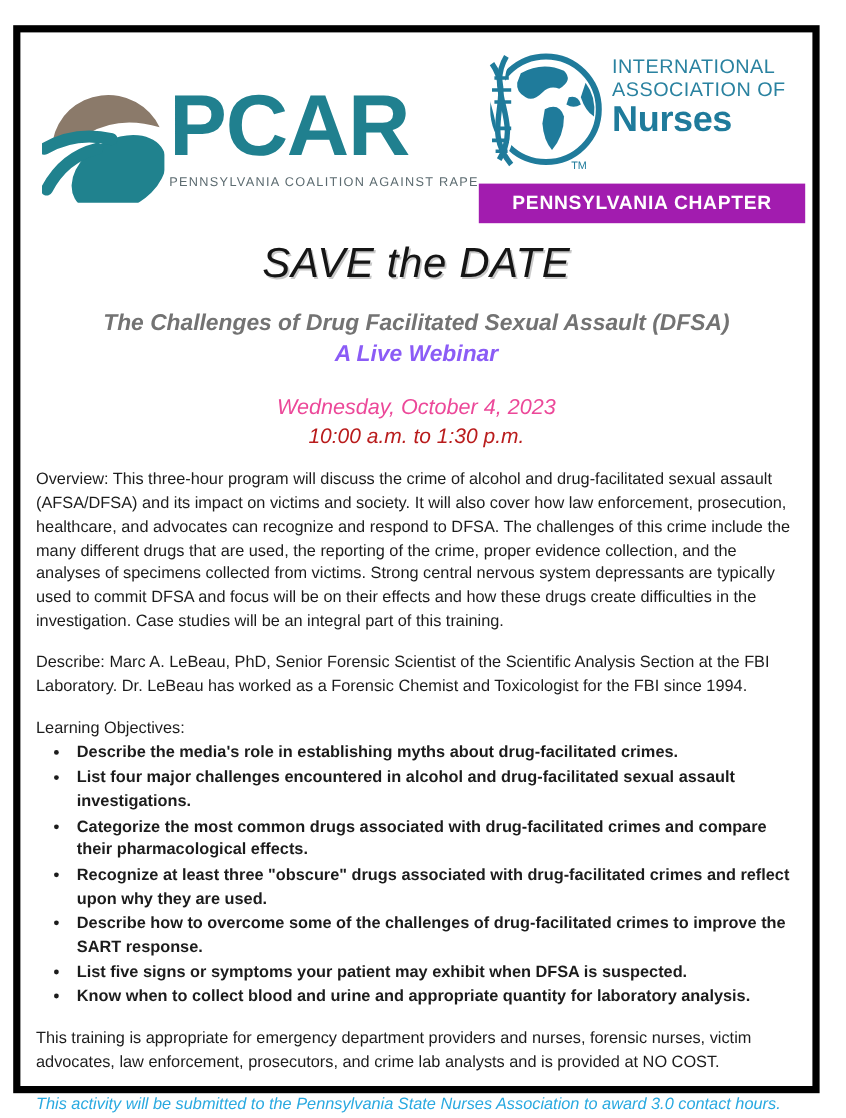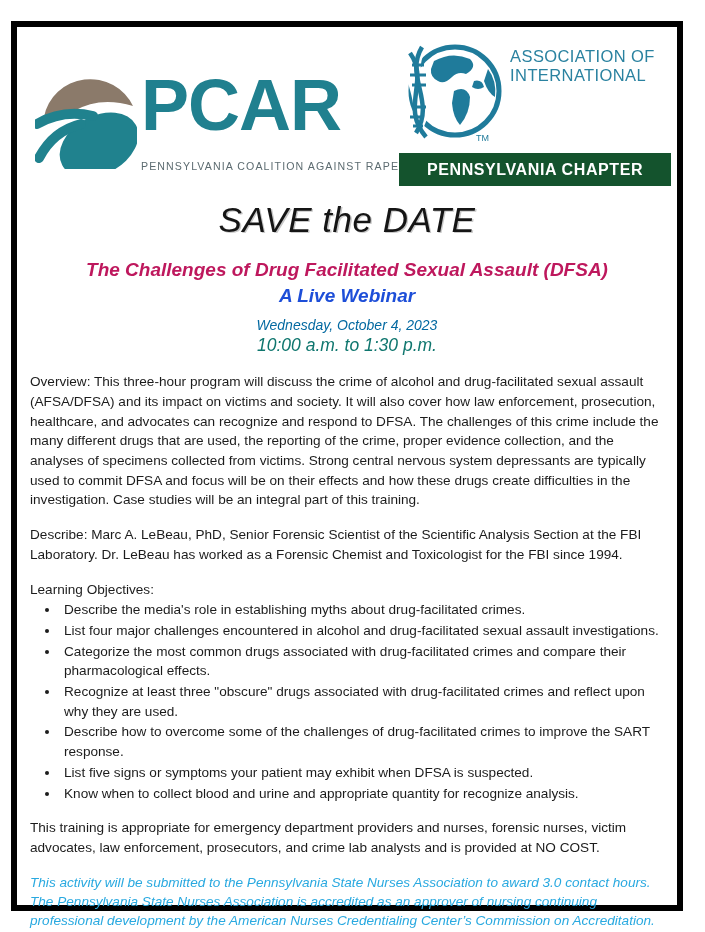--- a/index.html
+++ b/index.html
@@ -7,44 +7,44 @@
   .page { position:relative; width:705px; height:932px; background:#fff; overflow:hidden; }
   .frame { position:absolute; left:11px; top:21px; width:672px; height:890px; border:6px solid #000; background:#fff; }
   .content { padding:0 13px; color:#1c1c1c; }
 
   
   .logos-row { display:flex; justify-content:space-between; align-items:flex-start; padding:8px 6px 0 18px; }
   .pcar { display:flex; align-items:flex-start; margin-top:30px; }
   .pcar svg { width:102px; height:104px; }
   .pcar-textcol { margin-left:4px; }
   .pcar-acronym { font-size:72px; line-height:0.96; font-weight:bold; color:#20808f; letter-spacing:-1px; margin-top:6px; }
-  .pcar-tagline { font-size:10.6px; color:#5c6b70; letter-spacing:1.1px; margin-top:20px; white-space:nowrap; }
+  .pcar-tagline { font-size:10.6px; color:#5c6b70; letter-spacing:1.1px; margin-top:6px; white-space:nowrap; }
 
   .iafn { width:296px; margin-top:6px; }
   .iafn-top { display:flex; align-items:flex-start; }
   .iafn-top svg { width:106px; height:108px; flex:0 0 auto; }
   .iafn-textcol { margin-left:5px; margin-top:6px; color:#2a82a0; }
   .iafn-line-light { font-size:16.5px; line-height:1.15; letter-spacing:0.4px; font-weight:normal; }
   .iafn-line-bold { font-size:30px; line-height:1.0; font-weight:bold; color:#1f7b9b; letter-spacing:-0.3px; }
-  .iafn-banner { margin-top:4px; width:100%; height:33px; background:#14532d; color:#fff; font-weight:bold;
+  .iafn-banner { margin-top:4px; width:100%; height:33px; background:#a21caf; color:#fff; font-weight:bold;
                  font-size:16px; letter-spacing:0.6px; display:flex; align-items:center; justify-content:center; }
 
   
   .headline { text-align:center; margin-top:14px;font-style:italic; }
   .save-date { font-size:35px; font-weight:500; color:#151515; text-shadow:1.4px 1.4px 0 #c9c9c9; letter-spacing:0.5px; }
-  .subtitle { font-size:19px; font-weight:bold; color:#be185d; margin-top:17px; line-height:1.35; }
-  .subtitle2 { font-size:19px; font-weight:bold; color:#1d4ed8; line-height:1.35; }
-  .when { font-size:14px; color:#0369a1; margin-top:8px; line-height:1.3; }
-  .when2 { font-size:17.5px; color:#0f766e; line-height:1.3; }
+  .subtitle { font-size:19px; font-weight:bold; color:#737373; margin-top:17px; line-height:1.35; }
+  .subtitle2 { font-size:19px; font-weight:bold; color:#8b5cf6; line-height:1.35; }
+  .when { font-size:18px; color:#ec4899; margin-top:20px; line-height:1.3; }
+  .when2 { font-size:17.5px; color:#b91c1c; line-height:1.3; }
 
   
   .bodytext { font-size:13.6px; line-height:1.45; text-align:left; }
   .para { margin-top:15px; }
   .bold { font-weight:normal; }
-  ul.objectives { margin:1px 0 0 30px; padding:0; }
+  ul.objectives { margin:1px 0 0 30px; padding:0;font-weight:bold; }
   ul.objectives li { margin:0 0 1px 0; padding-left:4px; }
   .cepara { color:#29a9e0; font-style:italic; margin-top:15px; line-height:1.42; }
 </style>
 </head>
 <body>
 
 <div class="page">
   <div class="frame">
 
     <div class="logos-row">
@@ -74,22 +74,23 @@
 
             <path d="M18,8 C 2,38 34,58 14,88 C 6,100 16,106 18,104" stroke="#ffffff" stroke-width="15" fill="none"></path>
 
             <path d="M22,6 C 4,36 36,60 16,92" stroke="#1f7b9b" stroke-width="4.5" fill="none"></path>
             <path d="M10,12 C 30,40 0,66 26,96" stroke="#1f7b9b" stroke-width="4.5" fill="none"></path>
 
             <path d="M12,24 L24,24 M10,34 L26,34 M12,44 L26,44 M12,66 L26,66 M10,76 L24,76 M13,85 L23,85" stroke="#1f7b9b" stroke-width="3"></path>
             <text x="76" y="100" font-size="9" fill="#1f7b9b">TM</text>
           </svg>
           <div class="iafn-textcol">
+            <div class="iafn-line-light">INTERNATIONAL</div>
             <div class="iafn-line-light">ASSOCIATION OF</div>
-            <div class="iafn-line-light">INTERNATIONAL</div>
+            <div class="iafn-line-bold">Nurses</div>
           </div>
         </div>
         <div class="iafn-banner">PENNSYLVANIA CHAPTER</div>
       </div>
     </div>
 
     <div class="content">
       <div class="headline">
         <div class="save-date">SAVE the DATE</div>
         <div class="subtitle">The Challenges of Drug Facilitated Sexual Assault (DFSA)</div>
@@ -105,21 +106,21 @@
         <p class="para"><span class="bold">Describe:</span><span> Marc A. LeBeau, PhD, Senior Forensic Scientist of the Scientific Analysis Section at the FBI Laboratory. Dr. LeBeau has worked as a Forensic Chemist and Toxicologist for the FBI since 1994.</span></p>
 
         <p class="para bold">Learning Objectives:</p>
         <ul class="objectives">
           <li>Describe the media's role in establishing myths about drug-facilitated crimes.</li>
           <li>List four major challenges encountered in alcohol and drug-facilitated sexual assault investigations.</li>
           <li>Categorize the most common drugs associated with drug-facilitated crimes and compare their pharmacological effects.</li>
           <li>Recognize at least three "obscure" drugs associated with drug-facilitated crimes and reflect upon why they are used.</li>
           <li>Describe how to overcome some of the challenges of drug-facilitated crimes to improve the SART response.</li>
           <li>List five signs or symptoms your patient may exhibit when DFSA is suspected.</li>
-          <li>Know when to collect blood and urine and appropriate quantity for recognize analysis.</li>
+          <li>Know when to collect blood and urine and appropriate quantity for laboratory analysis.</li>
         </ul>
 
         <p class="para"><span>This training is appropriate for emergency department providers and nurses, forensic nurses, victim advocates, law enforcement, prosecutors, and crime lab analysts and is </span><span class="bold">provided at NO COST.</span></p>
 
         <p class="cepara">This activity will be submitted to the Pennsylvania State Nurses Association to award 3.0 contact hours.  The Pennsylvania State Nurses Association is accredited as an approver of nursing continuing professional development by the American Nurses Credentialing Center’s Commission on Accreditation. Participants must be present for the full webinar and complete a course evaluation to be eligible to receive CE credits.</p>
 
       </div>
     </div>
 
   </div>

